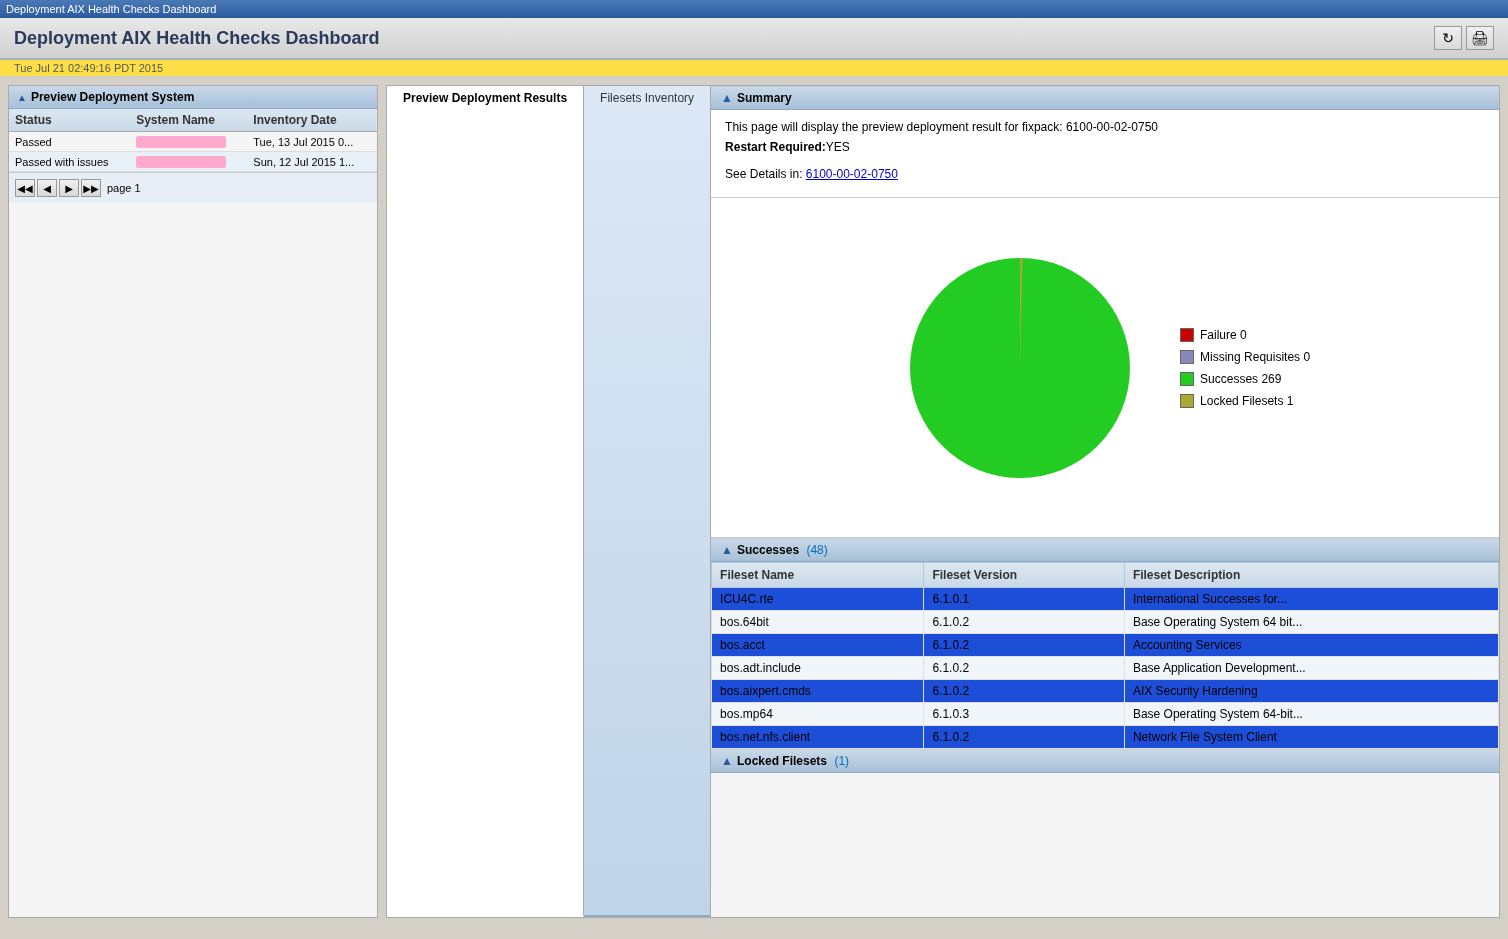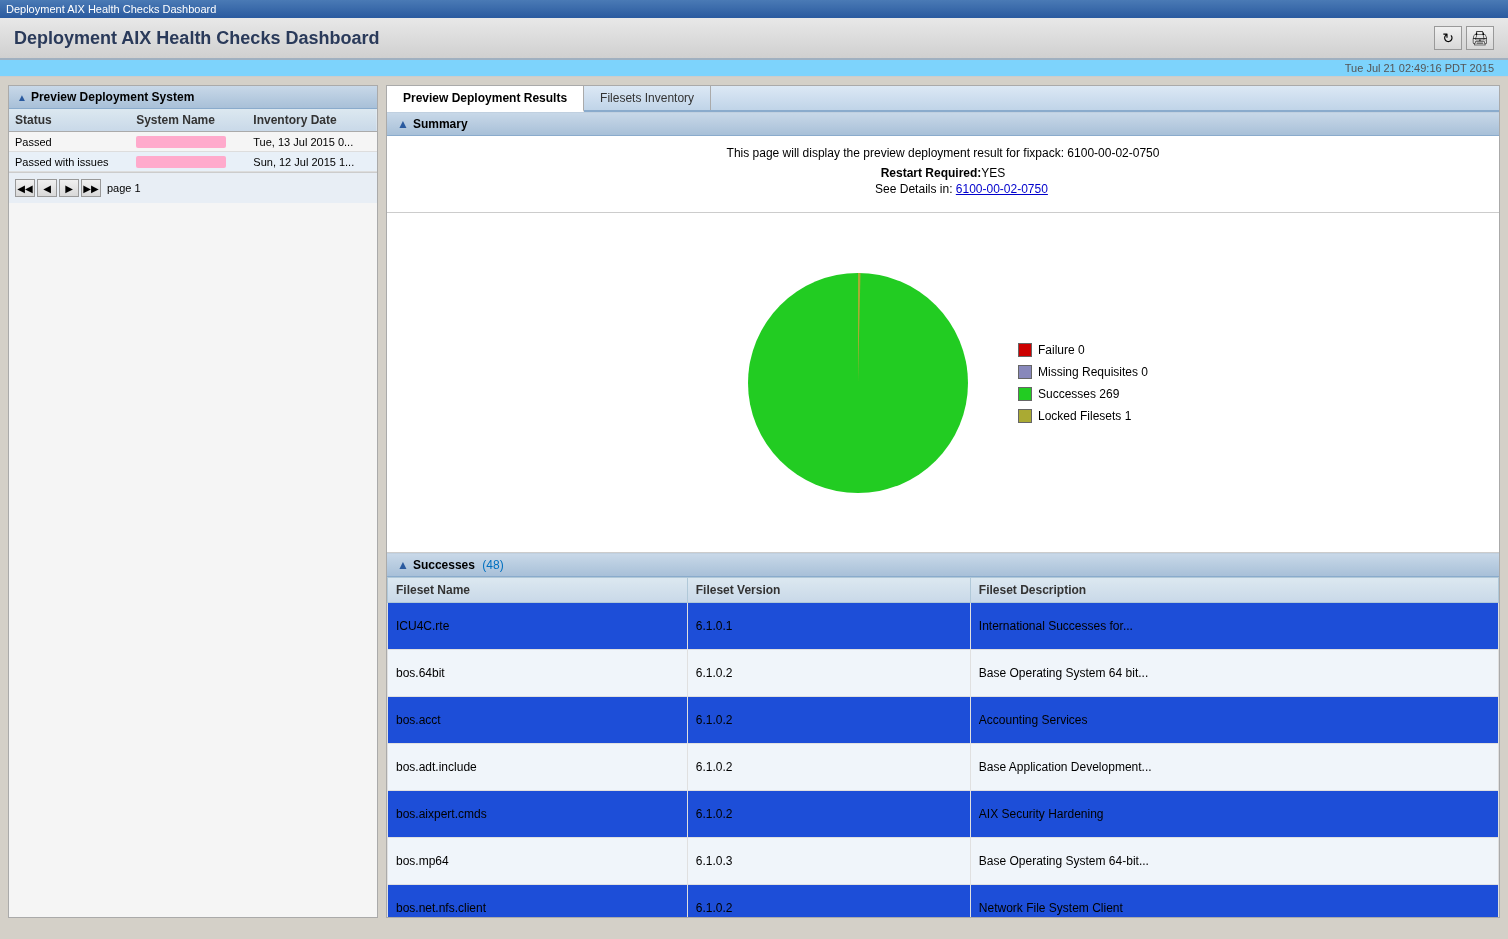--- a/index.html
+++ b/index.html
@@ -40,25 +40,25 @@
       width: 28px;
       height: 24px;
       cursor: pointer;
       display: flex;
       align-items: center;
       justify-content: center;
       font-size: 14px;
     }
 
     #timestamp-bar {
-      text-align: right;
+      text-align: left;
       padding: 2px 14px;
       font-size: 11px;
       color: #555;
-      background: #7dd3fc;
+      background: #fde047;
       border-bottom: 1px solid #ccc;
     }
 
     #content-area {
       display: flex;
       padding: 8px;
       gap: 8px;
       height: calc(939px - 90px);
     }
 
@@ -151,21 +151,20 @@
       margin-left: 4px;
       font-size: 11px;
     }
 
     
     #right-panel {
       flex: 1;
       border: 1px solid #aaa;
       background: #f5f5f5;
       display: flex;
-      flex-direction: column;
     }
 
     #tabs-bar {
       display: flex;
       background: linear-gradient(to bottom, #dce8f5, #c0d4e8);
       border-bottom: 2px solid #8aabcc;
     }
 
     .tab {
       padding: 5px 16px;
@@ -213,35 +212,33 @@
 
     .summary-content {
       padding: 10px 14px;
       background: #fff;
       border-bottom: 1px solid #ccc;
     }
 
     .summary-content p {
       font-size: 12px;
       margin-bottom: 6px;
-      text-align: center;
     }
 
     .summary-content .restart-line {
       font-size: 12px;
-      margin-bottom: 2px;
+      margin-bottom: 13px;
     }
 
     .summary-content .restart-line strong {
       font-weight: bold;
     }
 
     .summary-content .details-line {
       font-size: 12px;
-      margin-left: 37px;
     }
 
     .summary-content a {
       color: #0000cc;
       text-decoration: underline;
     }
 
     
     #chart-area {
       background: #fff;
@@ -307,21 +304,21 @@
 
     .data-table tbody tr {
       border-bottom: 1px solid #e0e0e0;
     }
 
     .data-table tbody tr:nth-child(even) {
       background: #f0f5fa;
     }
 
     .data-table tbody td {
-      padding: 16px 8px;
+      padding: 4px 8px;
       font-size: 12px;
       border-left: 1px solid #e0e0e0;
       border-right: 1px solid #e0e0e0;
     }
 
     .locked-section {
       margin-top: 0;
     }
   </style>
 </head>

